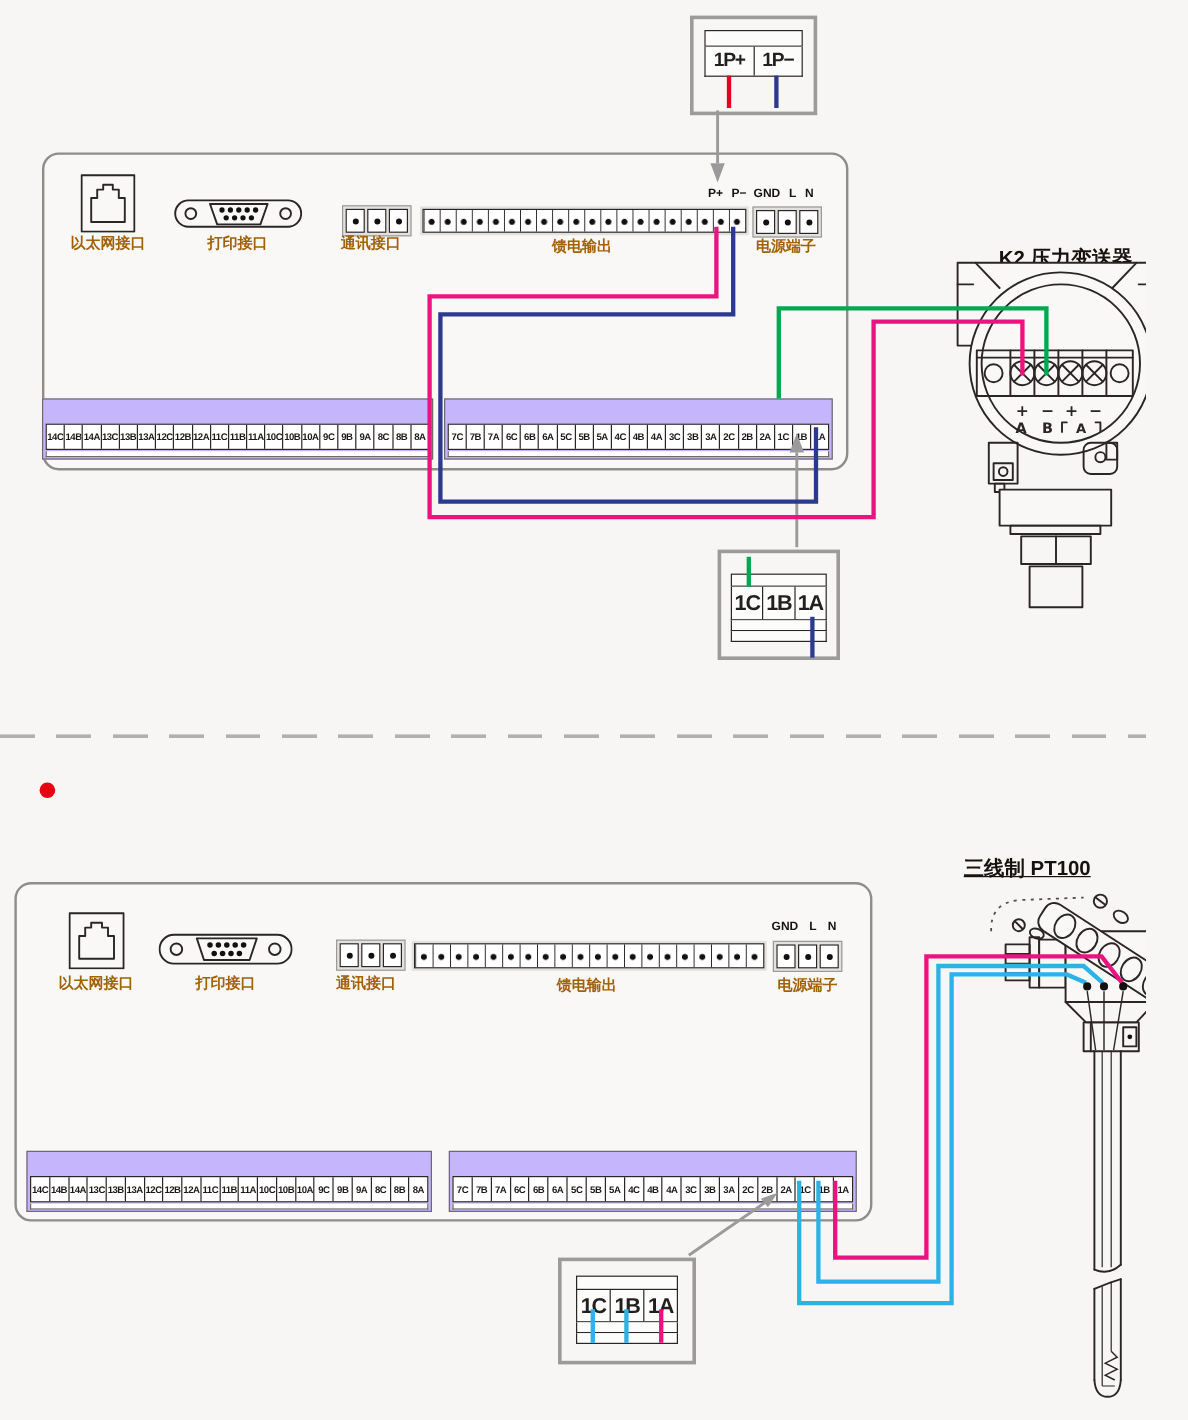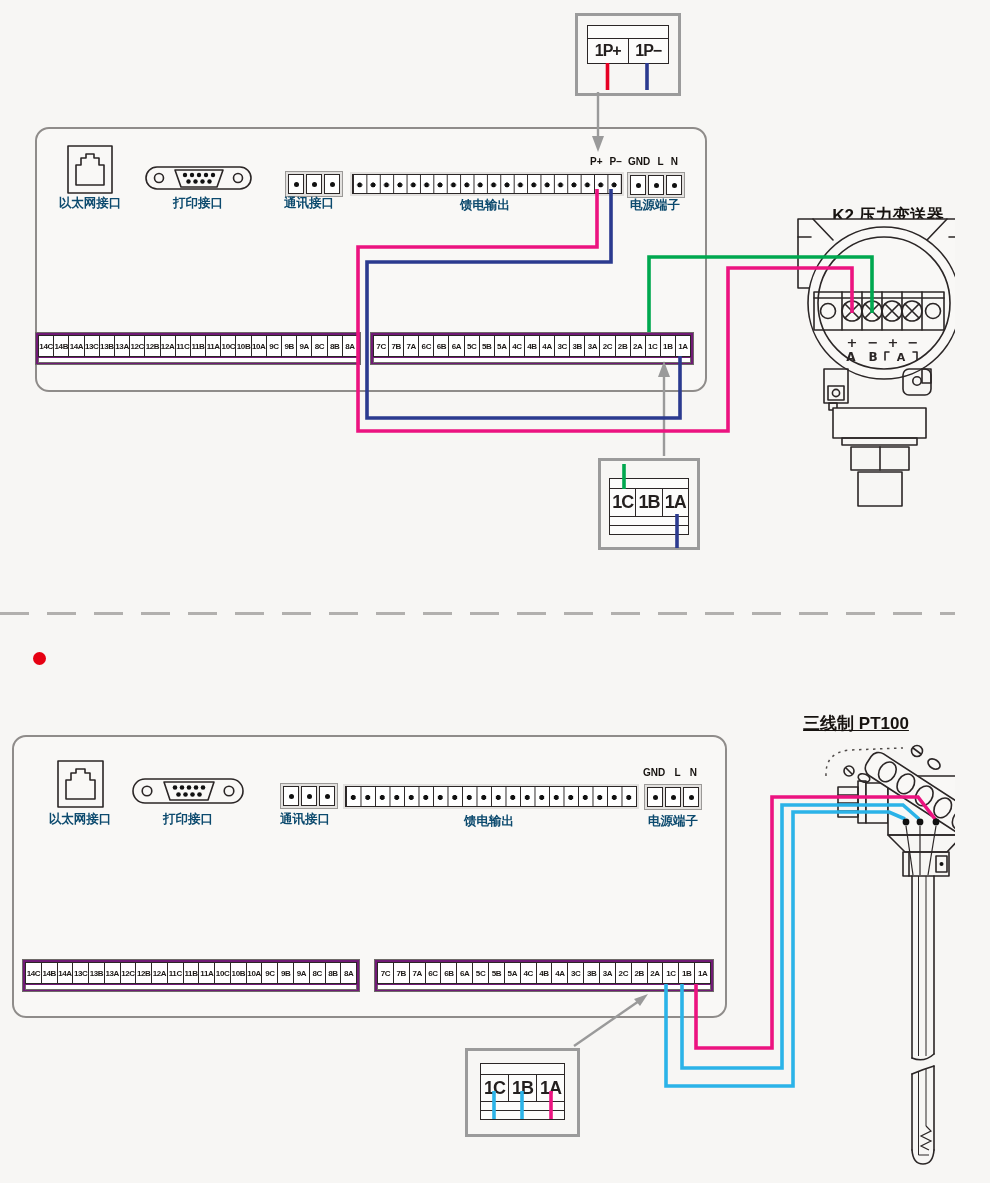--- a/index.html
+++ b/index.html
@@ -2,33 +2,33 @@
 <html><head>
 <meta charset="utf-8">
 <style>
   html,body{margin:0;padding:0;background:#f7f6f4;}
   .canvas{position:relative;width:955px;height:1183px;background:#f7f6f4;overflow:hidden;
           font-family:"Liberation Sans","DejaVu Sans",sans-serif;color:#141210;}
   .abs{position:absolute;}
   
   .panel{position:absolute;background:#f9f8f6;border:2px solid #8f8c8a;border-radius:14px;}
   
-  .plabel{position:absolute;transform:translateX(-50%);font-weight:bold;font-size:12.5px;white-space:nowrap;color:#0c4a6e;}
+  .plabel{position:absolute;transform:translateX(-50%);font-weight:bold;font-size:12.5px;white-space:nowrap;color:#a16207;}
   .minirow{position:absolute;display:flex;justify-content:space-between;font-weight:bold;font-size:10px;color:#16120f;}
   
   .tblock{position:absolute;display:flex;gap:2px;background:#e3e1df;padding:2px;border:1px solid #9b9997;}
   .tcell{width:14px;height:18px;background:#fff;border:1.5px solid #2b2626;display:flex;align-items:center;justify-content:center;}
   .tdot{width:5px;height:5px;border-radius:50%;background:#111;}
   
   .feedstrip{position:absolute;background-color:#fff;border:1.5px solid #2b2626;
     background-image:radial-gradient(circle at 50% 55%, #111 2.2px, transparent 2.8px),
                      linear-gradient(90deg,#2b2626 0 1px, transparent 1px);
     box-shadow:0 0 0 2px #e3e1df;}
   
-  .tstrip{position:absolute;background:#701a75;border:1px solid #6e6a68;padding:2px 2px 1px;}
+  .tstrip{position:absolute;background:#c4b5fd;border:1px solid #6e6a68;padding:20px 2px 1px;}
   .cells{display:flex;height:20px;background:#fff;border:1px solid #2b2626;}
   .cell{flex:1;display:flex;align-items:center;justify-content:center;overflow:hidden;
         font-weight:bold;font-size:8px;letter-spacing:-0.4px;color:#1c1816;border-left:1px solid #2b2626;}
   .cell:first-child{border-left:none;}
   .ledge{height:4px;background:#fff;border:1px solid #6e6a68;border-top:none;margin-top:1px;}
   
   .detailbox{position:absolute;border:3px solid #9b9b9b;}
   .minitable{margin:0 auto;}
   .mt-head{height:12px;border:1.5px solid #2b2626;background:#fcfcfb;}
   .mt-cells{display:flex;border:1.5px solid #2b2626;border-top:none;background:#fcfcfb;}

